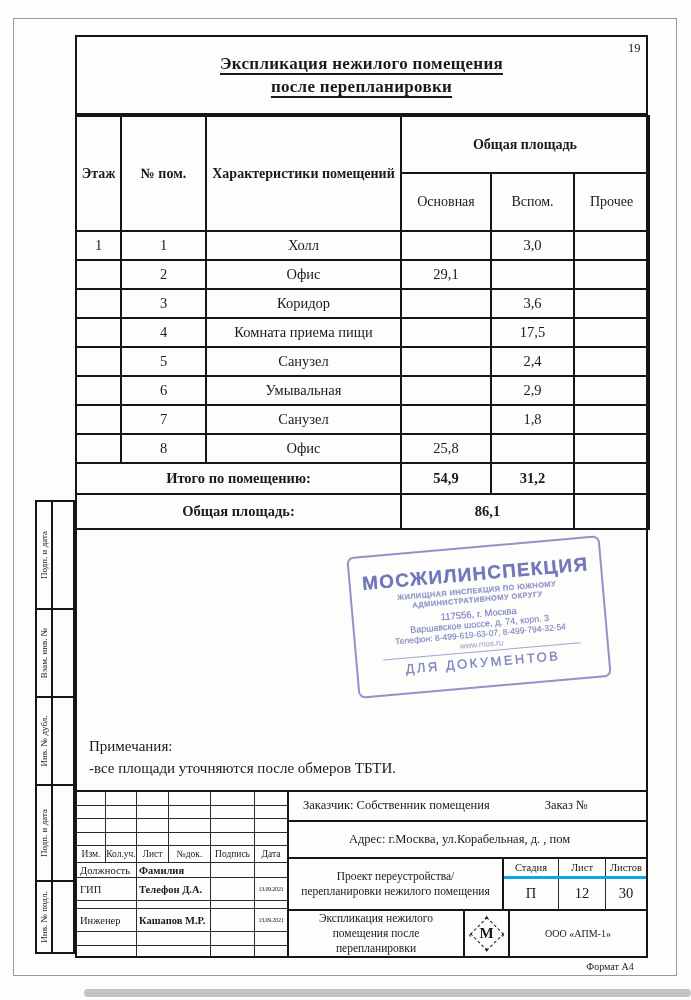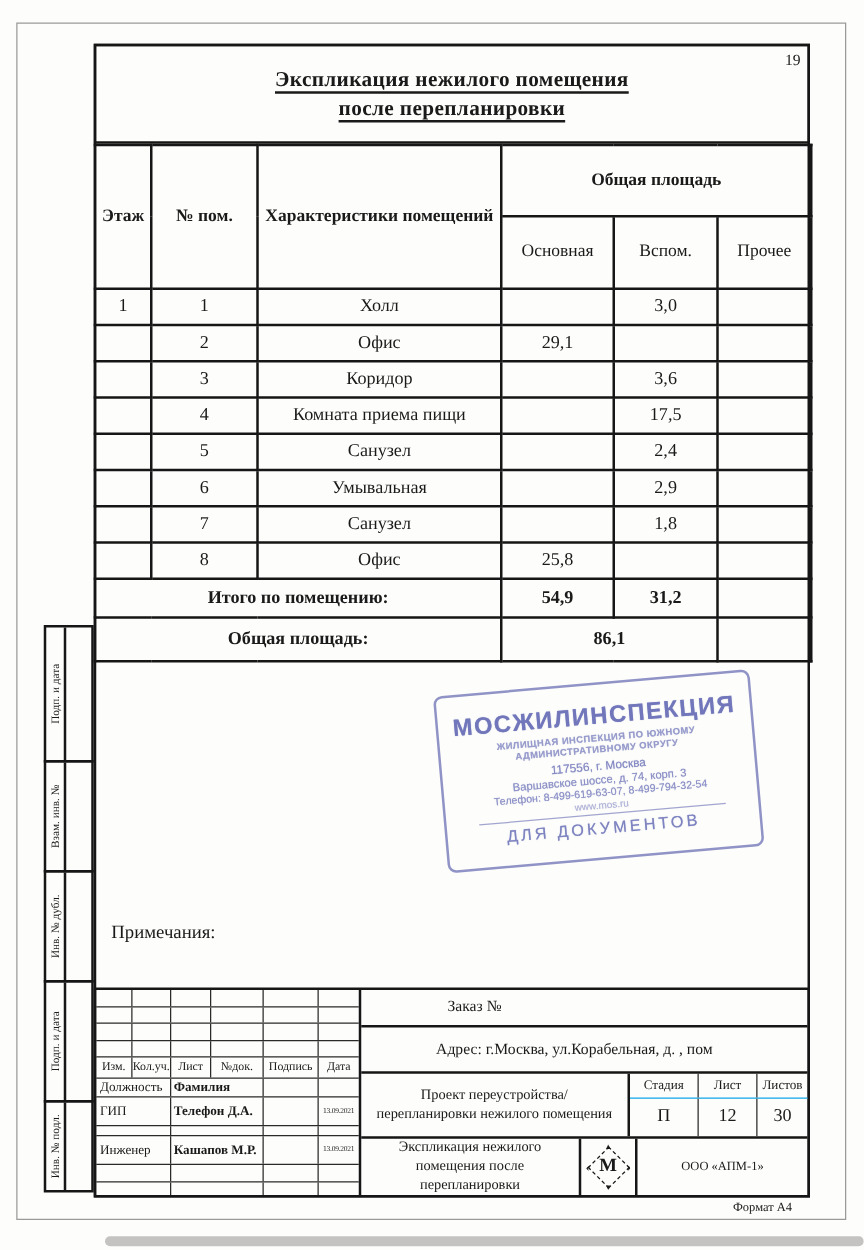--- a/index.html
+++ b/index.html
@@ -81,21 +81,21 @@
   .tb-right { flex:1; display:flex; flex-direction:column; }
   .tb-customer { height:32px; border-bottom:2px solid #161616; display:flex; align-items:center;
                  padding-left:14px; font-size:12.5px; }
   .tb-order { margin-left:55px; }
   .tb-address { height:40px; border-bottom:2px solid #161616; display:flex; align-items:center;
                 justify-content:center; font-size:12.5px; padding-right:16px; }
   .tb-project-row { height:57px; border-bottom:2px solid #161616; display:flex; }
   .tb-project { width:215px; border-right:2px solid #161616; display:flex; align-items:center;
                 justify-content:center; text-align:center; font-size:11.5px; padding:0 10px; line-height:1.3; }
   .tb-slr { flex:1; display:flex; flex-direction:column; }
-  .tb-slr-head { height:20px; display:flex; border-bottom:1px solid #0ea5e9; }
+  .tb-slr-head { height:20px; display:flex; border-bottom:3px solid #0ea5e9; }
   .tb-slr-vals { flex:1; display:flex; }
   .slr-cell { border-right:1px solid #2a2a2a; display:flex; align-items:center; justify-content:center; }
   .slr-cell:last-child { border-right:none; flex:1; }
   .s1{width:55px;} .s2{width:47px;}
   .tb-slr-head .slr-cell { font-size:10.5px; }
   .tb-slr-vals .slr-cell { font-size:14.5px; }
   .tb-bottom-row { flex:1; display:flex; }
   .tb-docname { width:176px; border-right:2px solid #161616; display:flex; align-items:center;
                 justify-content:center; text-align:center; font-size:11.5px; padding:0 8px; line-height:1.3; }
   .tb-logo-cell { width:45px; border-right:2px solid #161616; display:flex; align-items:center; justify-content:center; }
@@ -235,20 +235,21 @@
   <div class="stamp-addr1">117556, г. Москва</div>
   <div class="stamp-addr2">Варшавское шоссе, д. 74, корп. 3</div>
   <div class="stamp-phone">Телефон: 8-499-619-63-07, 8-499-794-32-54</div>
   <div class="stamp-www">www.mos.ru</div>
   <div class="stamp-rule"></div>
   <div class="stamp-docs">ДЛЯ ДОКУМЕНТОВ</div>
 </div>
 
 <div class="notes">
   <div>Примечания:</div>
+  <div>-все площади уточняются после обмеров ТБТИ.</div>
 </div>
 
 <div class="sidebar">
   <div class="sb-section" style="height:110px">
     <div class="sb-label-col">
         <span class="sb-label">Подп. и дата</span>
       </div>
     <div class="sb-empty-col"></div>
   </div>
   <div class="sb-section" style="height:90px">
@@ -351,20 +352,21 @@
     </div>
     <div class="tb-row">
       <div class="tb-cell m1"></div>
         <div class="tb-cell m2"></div>
         <div class="tb-cell m3"></div>
         <div class="tb-cell"></div>
     </div>
   </div>
   <div class="tb-right">
     <div class="tb-customer">
+      <span>Заказчик: Собственник помещения</span>
       <span class="tb-order">Заказ №</span>
     </div>
     <div class="tb-address">
       <span>Адрес: г.Москва, ул.Корабельная, д.   , пом</span>
     </div>
     <div class="tb-project-row">
       <div class="tb-project">Проект переустройства/перепланировки нежилого помещения</div>
       <div class="tb-slr">
         <div class="tb-slr-head">
           <div class="slr-cell s1">Стадия</div>

